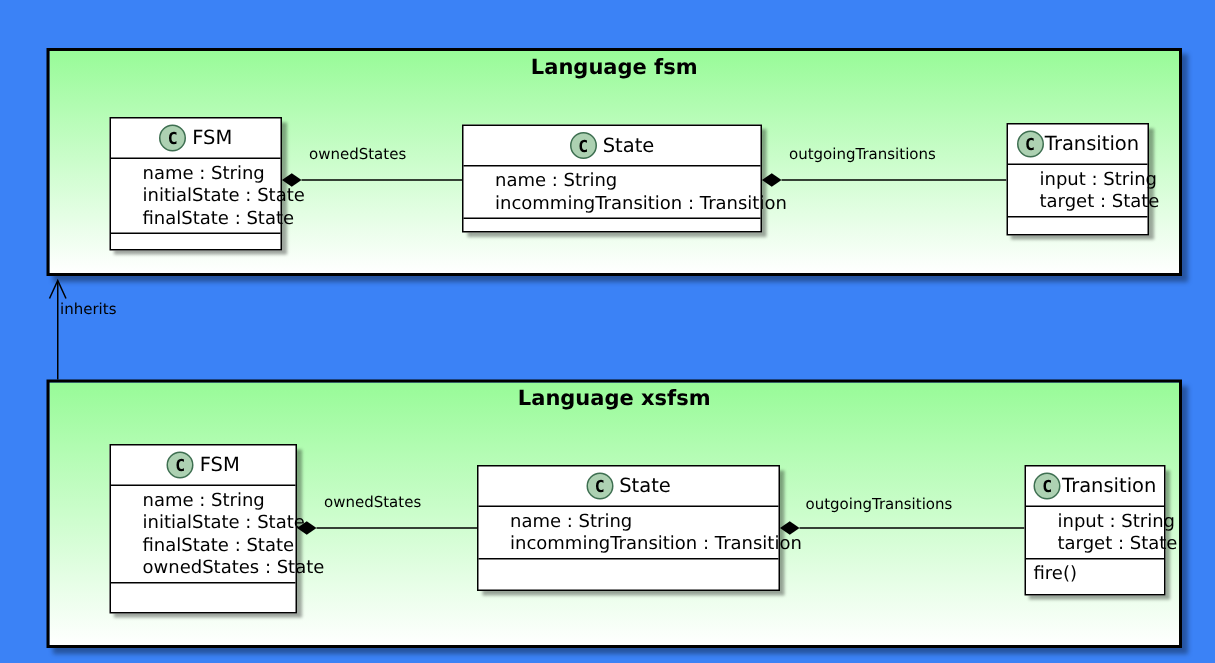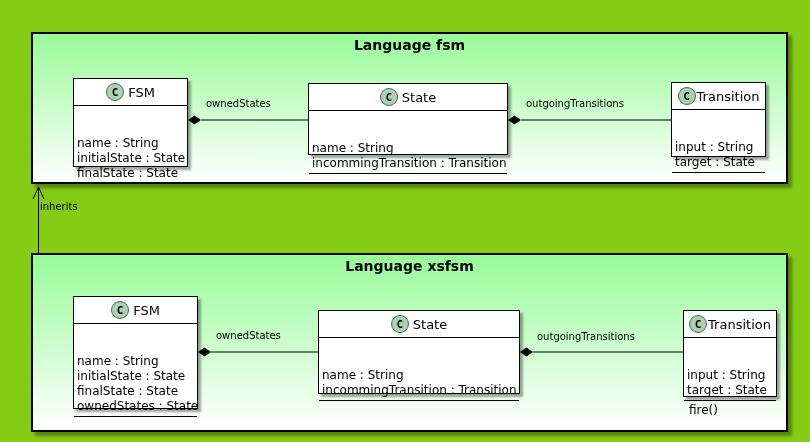--- a/index.html
+++ b/index.html
@@ -1,18 +1,18 @@
 <!DOCTYPE html>
 <html><head>
 <meta charset="utf-8">
 <style>
   * { margin:0; padding:0; box-sizing:border-box; }
   body { background:#ffffff; }
   .canvas {
-    position:relative; width:810px; height:442px; background:#84cc16;
+    position:relative; width:810px; height:442px; background:#3b82f6;
     font-family:"DejaVu Sans", sans-serif; color:#000; overflow:hidden;
   }
   .package {
     position:absolute; border:2px solid #000;
     background:linear-gradient(to bottom, #98FB98 0%, #ffffff 100%);
     box-shadow:4px 4px 3px rgba(0,0,0,0.35);
   }
   .package-title {
     position:absolute; top:3px; left:0; width:100%;
     text-align:center; font-weight:bold; font-size:14px;
@@ -29,21 +29,21 @@
   }
   .c-icon {
     width:18px; height:18px; flex:0 0 auto; border-radius:50%;
     background:#ADD1B2; border:1.2px solid #3E6F51;
     display:flex; align-items:center; justify-content:center;
     font-size:11px; font-weight:bold; font-family:"DejaVu Sans Mono", monospace;
   }
   .cls-name { font-size:13px; white-space:nowrap; }
   .cls-attrs {
     flex:0 0 auto; border-bottom:1px solid #000;
-    padding:2px 3px; font-size:12px; line-height:15px; white-space:nowrap;margin-top:28px;
+    padding:2px 21px; font-size:12px; line-height:15px; white-space:nowrap;
   }
   .cls-methods {
     flex:1 1 auto; padding:2px 5px; font-size:12px; line-height:15px; white-space:nowrap;
   }
   .edge-label { position:absolute; font-size:10px; white-space:nowrap; }
   .relations { position:absolute; left:0; top:0; width:810px; height:442px; pointer-events:none; }
 </style>
 </head>
 <body>
 

